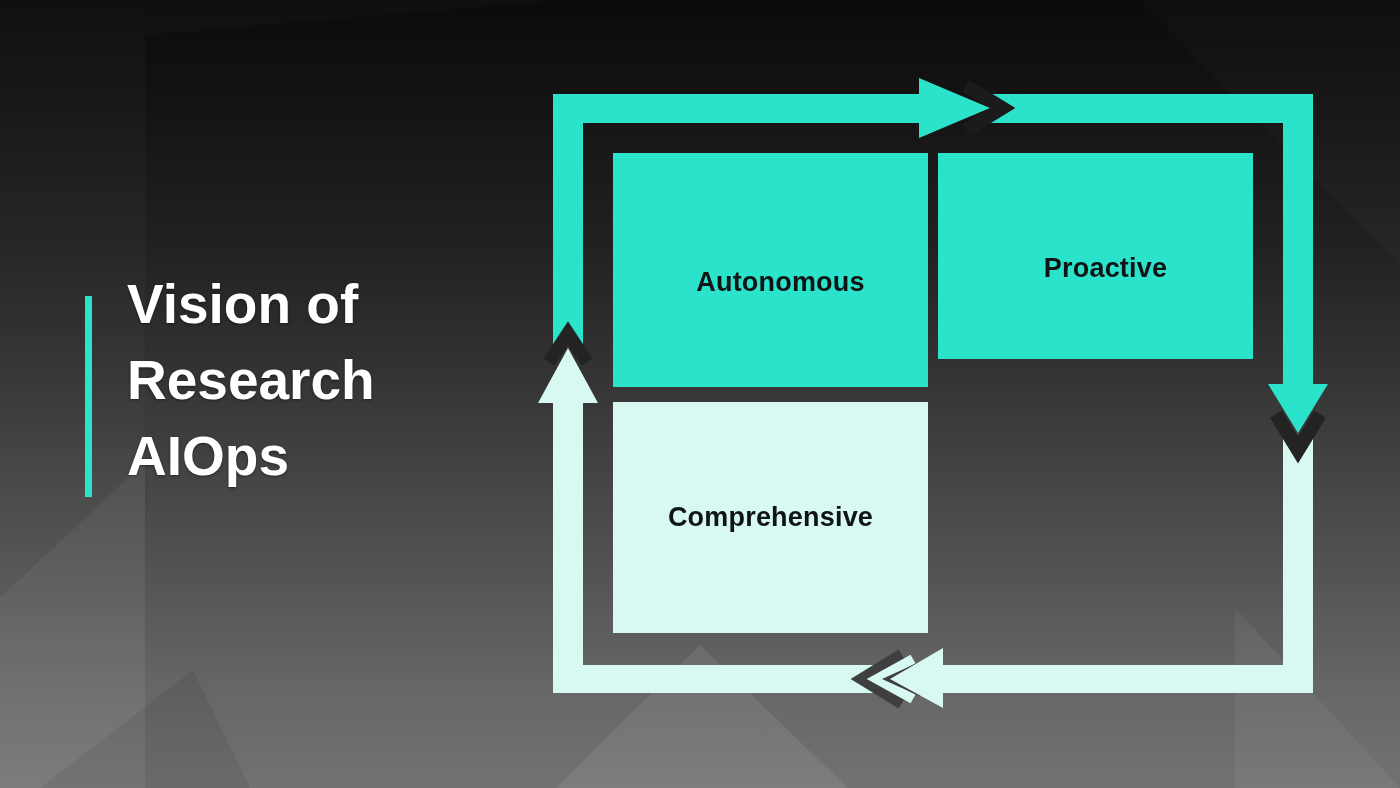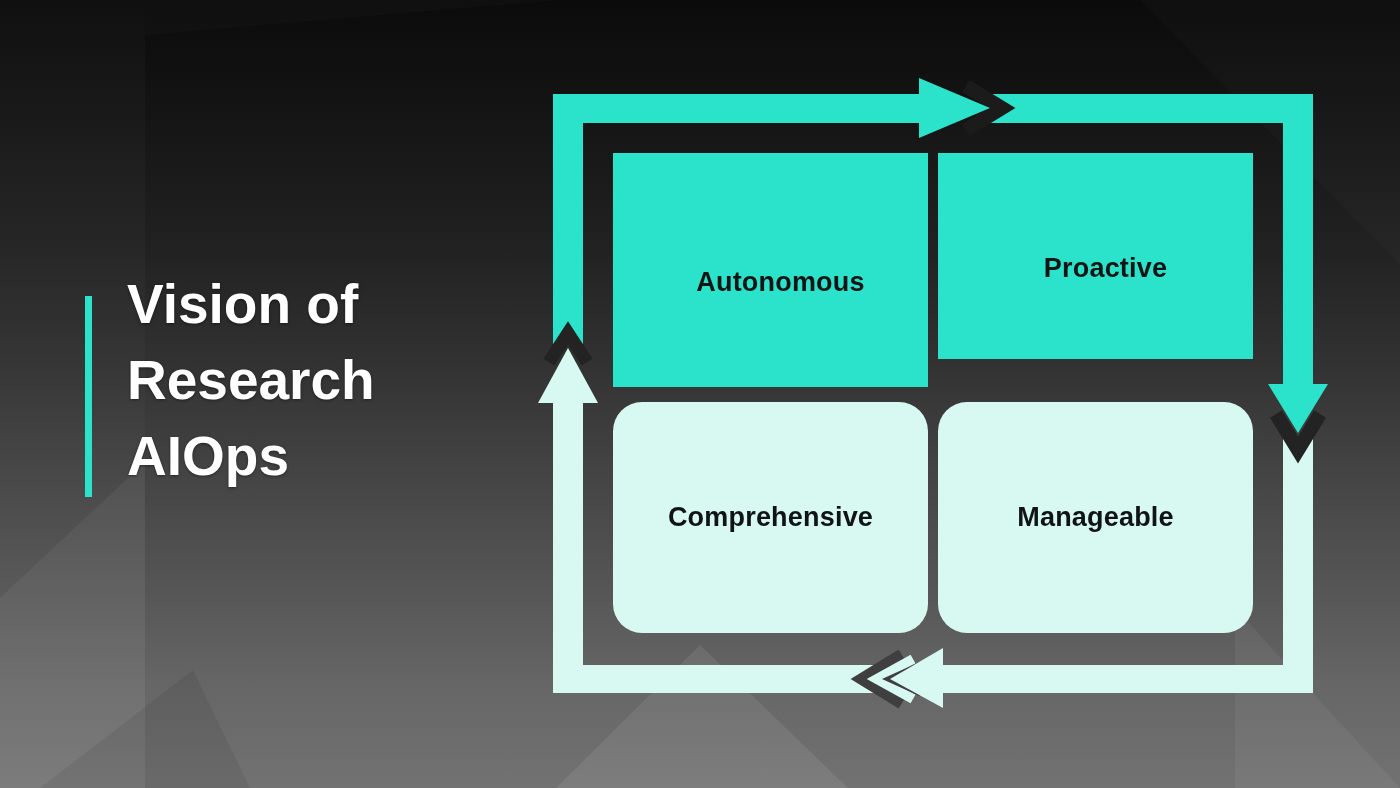--- a/index.html
+++ b/index.html
@@ -15,21 +15,21 @@
   .accent-bar{position:absolute;left:85px;top:296px;width:7px;height:201px;background:#2BE3CB;}
   .title{
     position:absolute;left:127px;top:266px;width:420px;
     color:#ffffff;font-size:55px;line-height:76px;font-weight:700;
     text-shadow:0 1px 3px rgba(0,0,0,.45);
   }
   .quad{
     position:absolute;display:flex;align-items:center;justify-content:center;
   }
   .quad.solid{background:#2BE3CB;}
-  .quad.tint{background:#D8F9F2;border-radius:29px;}
+  .quad.tint{background:#D8F9F2;}
   .quad .label{font-size:27px;font-weight:700;color:#101414;letter-spacing:0.2px;}
   .quad.row-top .label{transform:translateY(12px);margin-left:20px;}
   #q1{left:613px;top:153px;width:315px;height:234px;}
   #q2{left:938px;top:153px;width:315px;height:206px;}
   #q3{left:613px;top:402px;width:315px;height:231px;}
   #q4{left:938px;top:402px;width:315px;height:231px;}
 </style>
 </head>
 <body>
 
@@ -54,23 +54,20 @@
 
   <div id="q1" class="quad solid row-top">
     <span class="label">Autonomous</span>
   </div>
   <div id="q2" class="quad solid row-top">
     <span class="label">Proactive</span>
   </div>
   <div id="q3" class="quad tint">
     <span class="label">Comprehensive</span>
   </div>
-  <div id="q4" class="quad tint">
-    <span class="label">Manageable</span>
-  </div>
 
   <svg class="arrows" viewBox="0 0 1400 788" aria-hidden="true">
 
     <polygon points="553,352 553,94 920,94 920,123 583,123 583,352 568,327" fill="#2BE3CB"></polygon>
     <polygon points="988,94 1313,94 1313,385 1283,385 1283,123 988,123 1012,108" fill="#2BE3CB"></polygon>
     <polygon points="1283,437 1298,460 1313,437 1313,693 942,693 942,665 1283,665" fill="#D8F9F2"></polygon>
     <polygon points="881,665 583,665 583,402 553,402 553,693 881,693 858,679" fill="#D8F9F2"></polygon>
 
     <path d="M966,86 L1002,108 L966,130" fill="none" stroke-width="14" stroke="#1B1B1B"></path>
     <path d="M1276,414 L1298,450 L1320,414" fill="none" stroke-width="14" stroke="#232323"></path>

